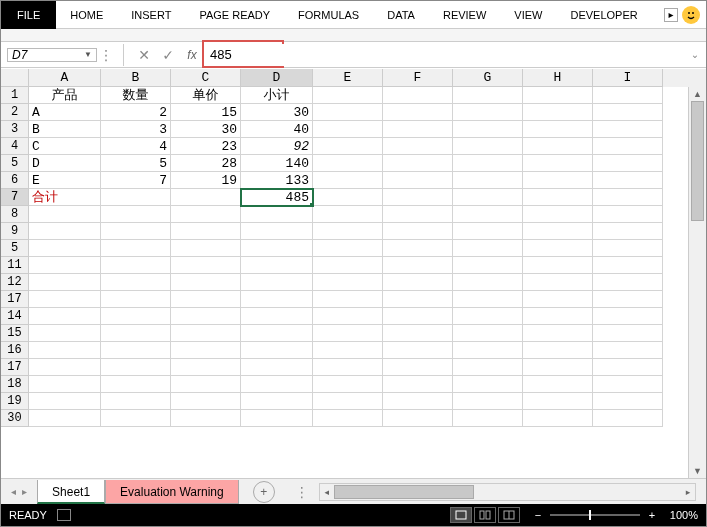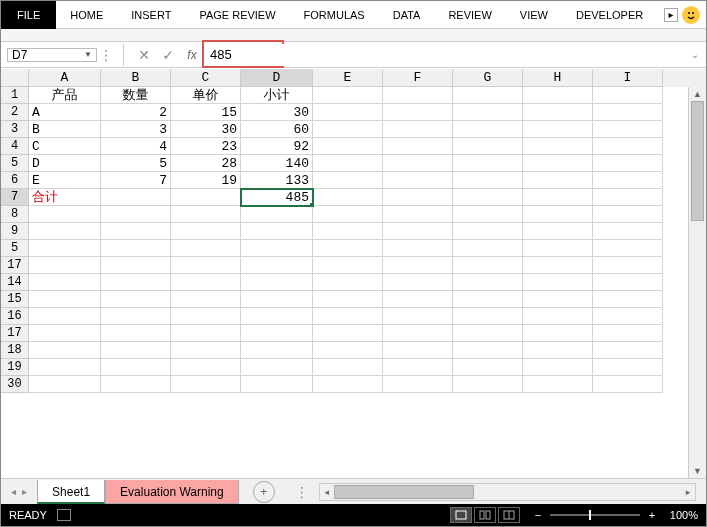--- a/index.html
+++ b/index.html
@@ -9,21 +9,21 @@
   .ribbon-tab { padding: 0 14px; height: 28px; line-height: 28px; font-size: 11px; cursor: pointer; }
   .ribbon-tab.file { background: #000; color: #fff; padding: 0 16px; }
   .ribbon-spacer { flex: 1; }
   .ribbon-right { display: flex; align-items: center; padding-right: 6px; gap: 4px; }
   .dot-btn { width: 14px; height: 14px; border: 1px solid #aaa; display: flex; align-items: center; justify-content: center; font-size: 10px; }
   .smile { width: 18px; height: 18px; border-radius: 50%; background: #ffc83d; display: flex; align-items: center; justify-content: center; font-size: 12px; }
   
   .ribbon-space { height: 13px; background: #f5f5f5; border-bottom: 1px solid #ccc; }
   
   .formula-row { height: 26px; display: flex; align-items: center; border-bottom: 1px solid #ccc; background: #fff; }
-  .namebox { width: 90px; height: 14px; margin-left: 6px; border: 1px solid #bbb; display: flex; align-items: center; padding: 0 4px; font-size: 12px; }
+  .namebox { width: 90px; height: 14px; margin-left: 6px; border: 1px solid #bbb; display: flex; align-items: center; padding: 0 4px; font-size: 12px; font-style: italic; }
   .namebox .dd { margin-left: auto; font-size: 8px; color: #555; }
   .fb-sep { width: 1px; height: 22px; background: #ccc; margin: 0 8px; }
   .fb-dots { color: #888; font-size: 14px; padding: 0 2px; }
   .fb-btn { width: 24px; text-align: center; color: #888; font-size: 14px; }
   .fb-fx { width: 24px; text-align: center; font-style: italic; color: #666; font-size: 12px; }
   .formula-input { flex: 1; height: 22px; border: none; outline: none; padding: 0 6px; font-size: 13px; position: relative; }
   .formula-highlight { position: absolute; border: 2px solid #d9534f; height: 28px; width: 82px; pointer-events: none; }
   .fb-expand { width: 18px; text-align: center; color: #888; font-size: 10px; padding-right: 4px; }
   
   .sheet-area { position: absolute; top: 68px; left: 0; right: 0; bottom: 48px; overflow: hidden; display: flex; flex-direction: column; }
@@ -68,21 +68,21 @@
   .zoom-thumb { position: absolute; left: 44%; top: -4px; width: 2px; height: 10px; background: #fff; }
   .zoom-btn { width: 12px; text-align: center; }
 </style>
 </head>
 <body>
 
 <div class="ribbon-tabs">
   <div class="ribbon-tab file">FILE</div>
   <div class="ribbon-tab">HOME</div>
   <div class="ribbon-tab">INSERT</div>
-  <div class="ribbon-tab">PAGE REVIEW</div>
+  <div class="ribbon-tab">PAGE READY</div>
   <div class="ribbon-tab">FORMULAS</div>
   <div class="ribbon-tab">DATA</div>
   <div class="ribbon-tab">REVIEW</div>
   <div class="ribbon-tab">VIEW</div>
   <div class="ribbon-tab">DEVELOPER</div>
   <div class="ribbon-spacer"></div>
   <div class="ribbon-right">
     <div class="dot-btn">▸</div>
     <div class="smile">
       <svg width="14" height="14" viewBox="0 0 14 14">
@@ -148,33 +148,33 @@
         <div class="cell" style="width: 70px;"></div>
         <div class="cell" style="width: 70px;"></div>
         <div class="cell" style="width: 70px;"></div>
         <div class="cell" style="width: 70px;"></div>
       </div>
       <div class="gridrow">
         <div class="row-h">3</div>
         <div class="cell" style="width: 72px;">B</div>
         <div class="cell right" style="width: 70px;">3</div>
         <div class="cell right" style="width: 70px;">30</div>
-        <div class="cell right" style="width: 72px;">60</div>
+        <div class="cell right" style="width: 72px;">40</div>
         <div class="cell" style="width: 70px;"></div>
         <div class="cell" style="width: 70px;"></div>
         <div class="cell" style="width: 70px;"></div>
         <div class="cell" style="width: 70px;"></div>
         <div class="cell" style="width: 70px;"></div>
       </div>
       <div class="gridrow">
         <div class="row-h">4</div>
         <div class="cell" style="width: 72px;">C</div>
         <div class="cell right" style="width: 70px;">4</div>
         <div class="cell right" style="width: 70px;">23</div>
-        <div class="cell right" style="width: 72px;">92</div>
+        <div class="cell right" style="width: 72px; font-style: italic;">92</div>
         <div class="cell" style="width: 70px;"></div>
         <div class="cell" style="width: 70px;"></div>
         <div class="cell" style="width: 70px;"></div>
         <div class="cell" style="width: 70px;"></div>
         <div class="cell" style="width: 70px;"></div>
       </div>
       <div class="gridrow">
         <div class="row-h">5</div>
         <div class="cell" style="width: 72px;">D</div>
         <div class="cell right" style="width: 70px;">5</div>
@@ -229,20 +229,44 @@
         <div class="cell" style="width: 70px;"></div>
         <div class="cell" style="width: 72px;"></div>
         <div class="cell" style="width: 70px;"></div>
         <div class="cell" style="width: 70px;"></div>
         <div class="cell" style="width: 70px;"></div>
         <div class="cell" style="width: 70px;"></div>
         <div class="cell" style="width: 70px;"></div>
       </div>
       <div class="gridrow">
         <div class="row-h">5</div>
+        <div class="cell" style="width: 72px;"></div>
+        <div class="cell" style="width: 70px;"></div>
+        <div class="cell" style="width: 70px;"></div>
+        <div class="cell" style="width: 72px;"></div>
+        <div class="cell" style="width: 70px;"></div>
+        <div class="cell" style="width: 70px;"></div>
+        <div class="cell" style="width: 70px;"></div>
+        <div class="cell" style="width: 70px;"></div>
+        <div class="cell" style="width: 70px;"></div>
+      </div>
+      <div class="gridrow">
+        <div class="row-h">11</div>
+        <div class="cell" style="width: 72px;"></div>
+        <div class="cell" style="width: 70px;"></div>
+        <div class="cell" style="width: 70px;"></div>
+        <div class="cell" style="width: 72px;"></div>
+        <div class="cell" style="width: 70px;"></div>
+        <div class="cell" style="width: 70px;"></div>
+        <div class="cell" style="width: 70px;"></div>
+        <div class="cell" style="width: 70px;"></div>
+        <div class="cell" style="width: 70px;"></div>
+      </div>
+      <div class="gridrow">
+        <div class="row-h">12</div>
         <div class="cell" style="width: 72px;"></div>
         <div class="cell" style="width: 70px;"></div>
         <div class="cell" style="width: 70px;"></div>
         <div class="cell" style="width: 72px;"></div>
         <div class="cell" style="width: 70px;"></div>
         <div class="cell" style="width: 70px;"></div>
         <div class="cell" style="width: 70px;"></div>
         <div class="cell" style="width: 70px;"></div>
         <div class="cell" style="width: 70px;"></div>
       </div>

